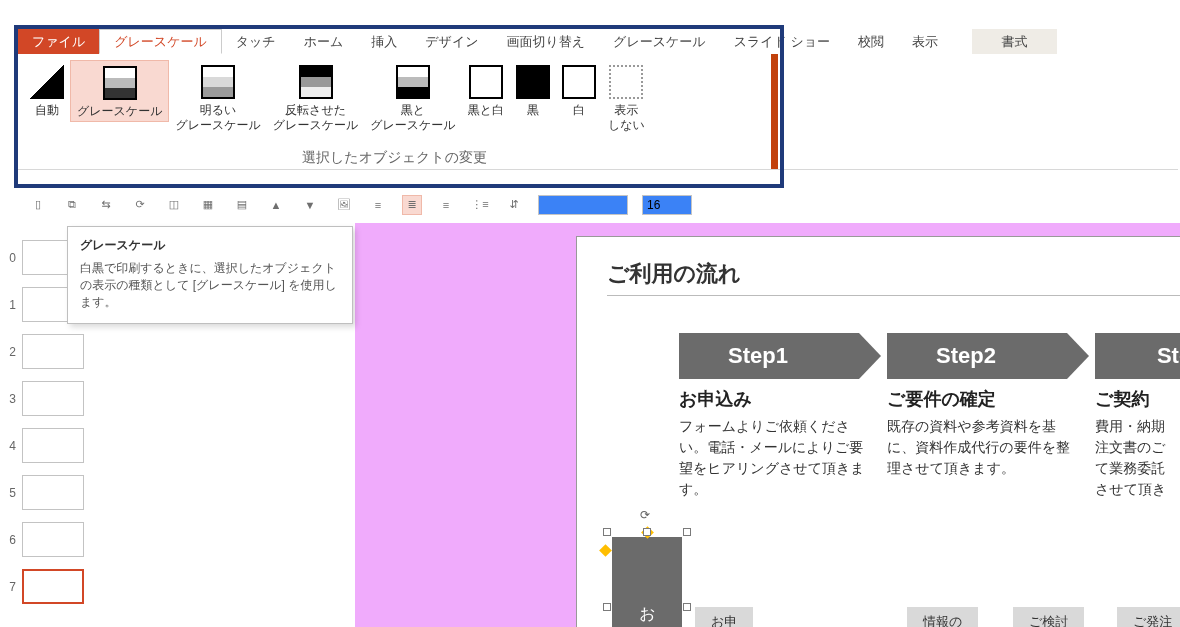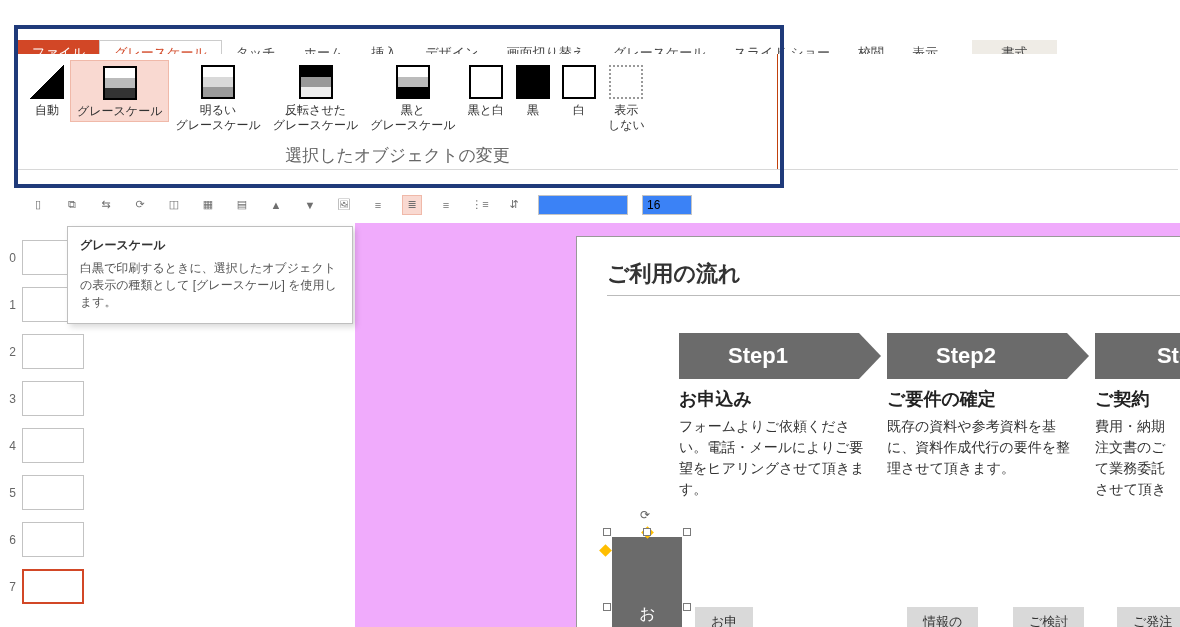--- a/index.html
+++ b/index.html
@@ -26,21 +26,20 @@
 
   
   #tab-strip {
     position:absolute;
     left:18px; top:29px;
     height:25px;
     display:flex;
     align-items:flex-end;
     background:#fff;
     width:1160px;
-    margin-top:11px;
   }
   .tab {
     height:25px;
     padding:0 14px;
     display:flex;
     align-items:center;
     font-size:13px;
     color:#444;
     border-right:0;
     cursor:pointer;
@@ -58,30 +57,30 @@
     background:#fff;
     border-bottom:1px solid #d8d8d8;
   }
   #ribbon-inner {
     display:flex;
     height:100%;
   }
   .ribbon-group{
     position:relative;
     height:100%;
-    border-right:1px solid #c2410c;
+    border-right:7px solid #c2410c;
     padding:6px 6px 20px;
     display:flex;
     align-items:flex-start;
   }
   .ribbon-group .cap{
     position:absolute;
     left:0; right:0; bottom:2px;
     text-align:center;
-    font-size:17px;
+    font-size:14px;
     color:#666;
   }
   .rb-btn{
     display:flex;
     flex-direction:column;
     align-items:center;
     justify-content:flex-start;
     padding:5px 6px 2px;
     text-align:center;
     font-size:12px;

